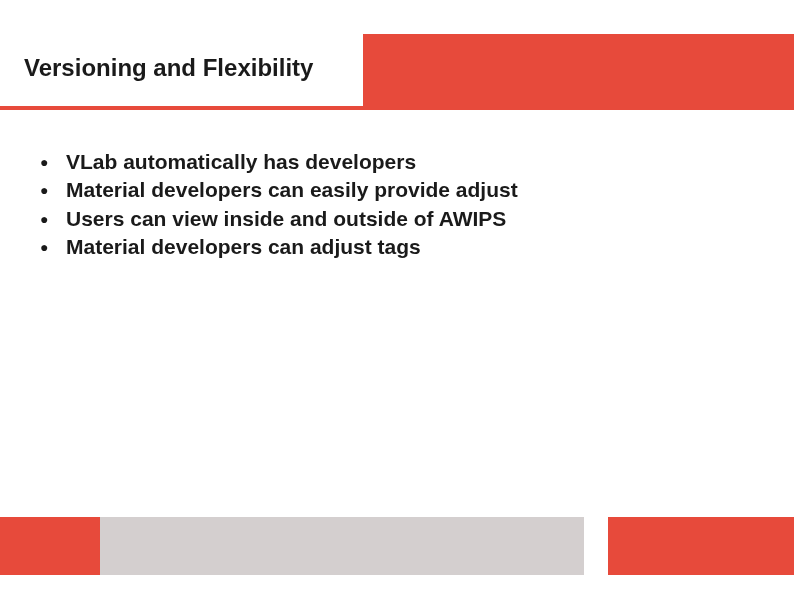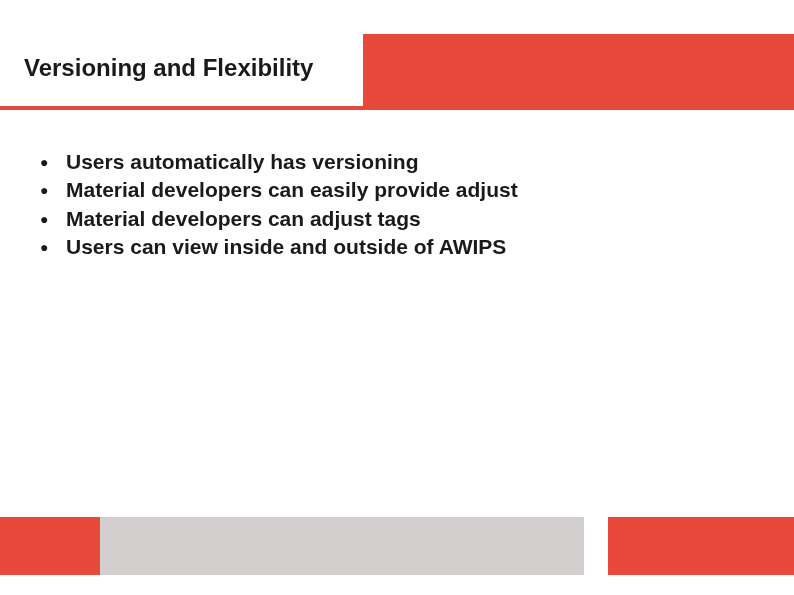--- a/index.html
+++ b/index.html
@@ -95,24 +95,24 @@
 <body>
 
 <div class="header-bar">
   <div class="title-block">
     <h1 class="slide-title">Versioning and Flexibility</h1>
   </div>
 </div>
 
 <div class="content">
   <ul class="bullets">
-    <li>Users automatically has versioning</li>
+    <li>VLab automatically has developers</li>
     <li>Material developers can easily provide adjust</li>
+    <li>Users can view inside and outside of AWIPS</li>
     <li>Material developers can adjust tags</li>
-    <li>Users can view inside and outside of AWIPS</li>
   </ul>
 </div>
 
 <div class="footer-bar">
   <div class="foot-red-left"></div>
   <div class="foot-gray"></div>
   <div class="foot-gap"></div>
   <div class="foot-red-right"></div>
 </div>
 

